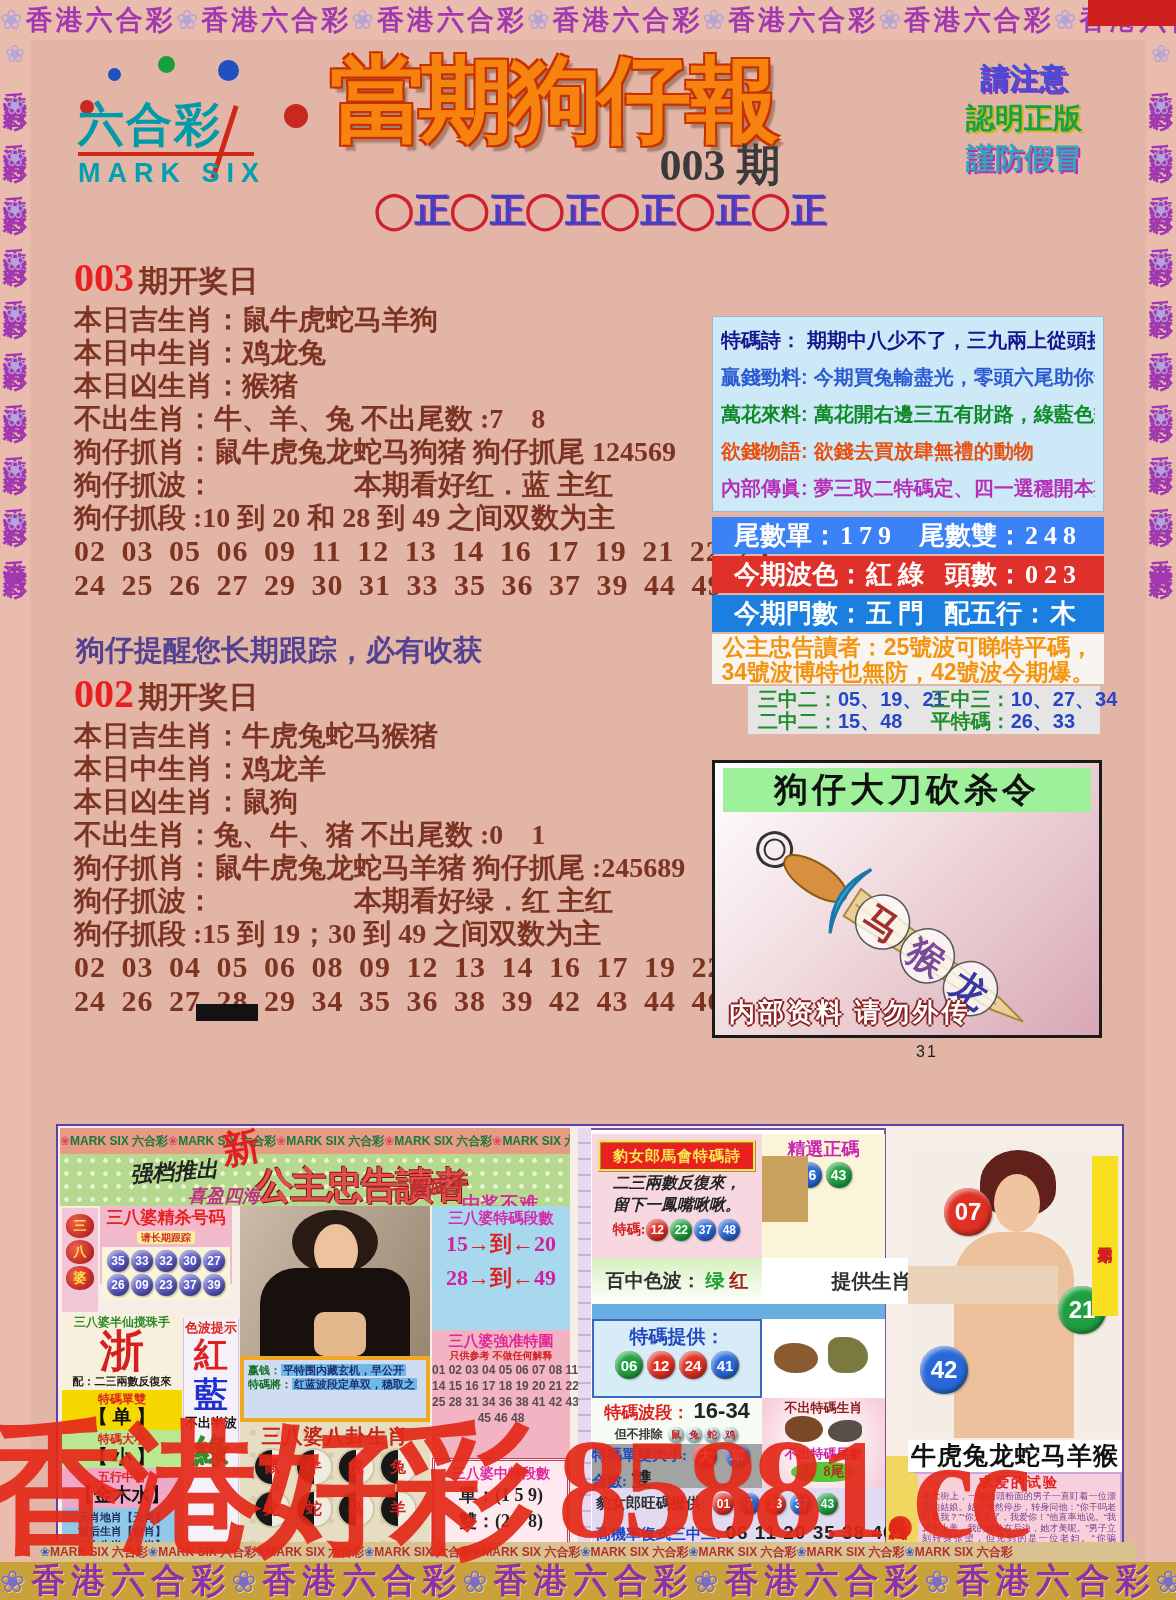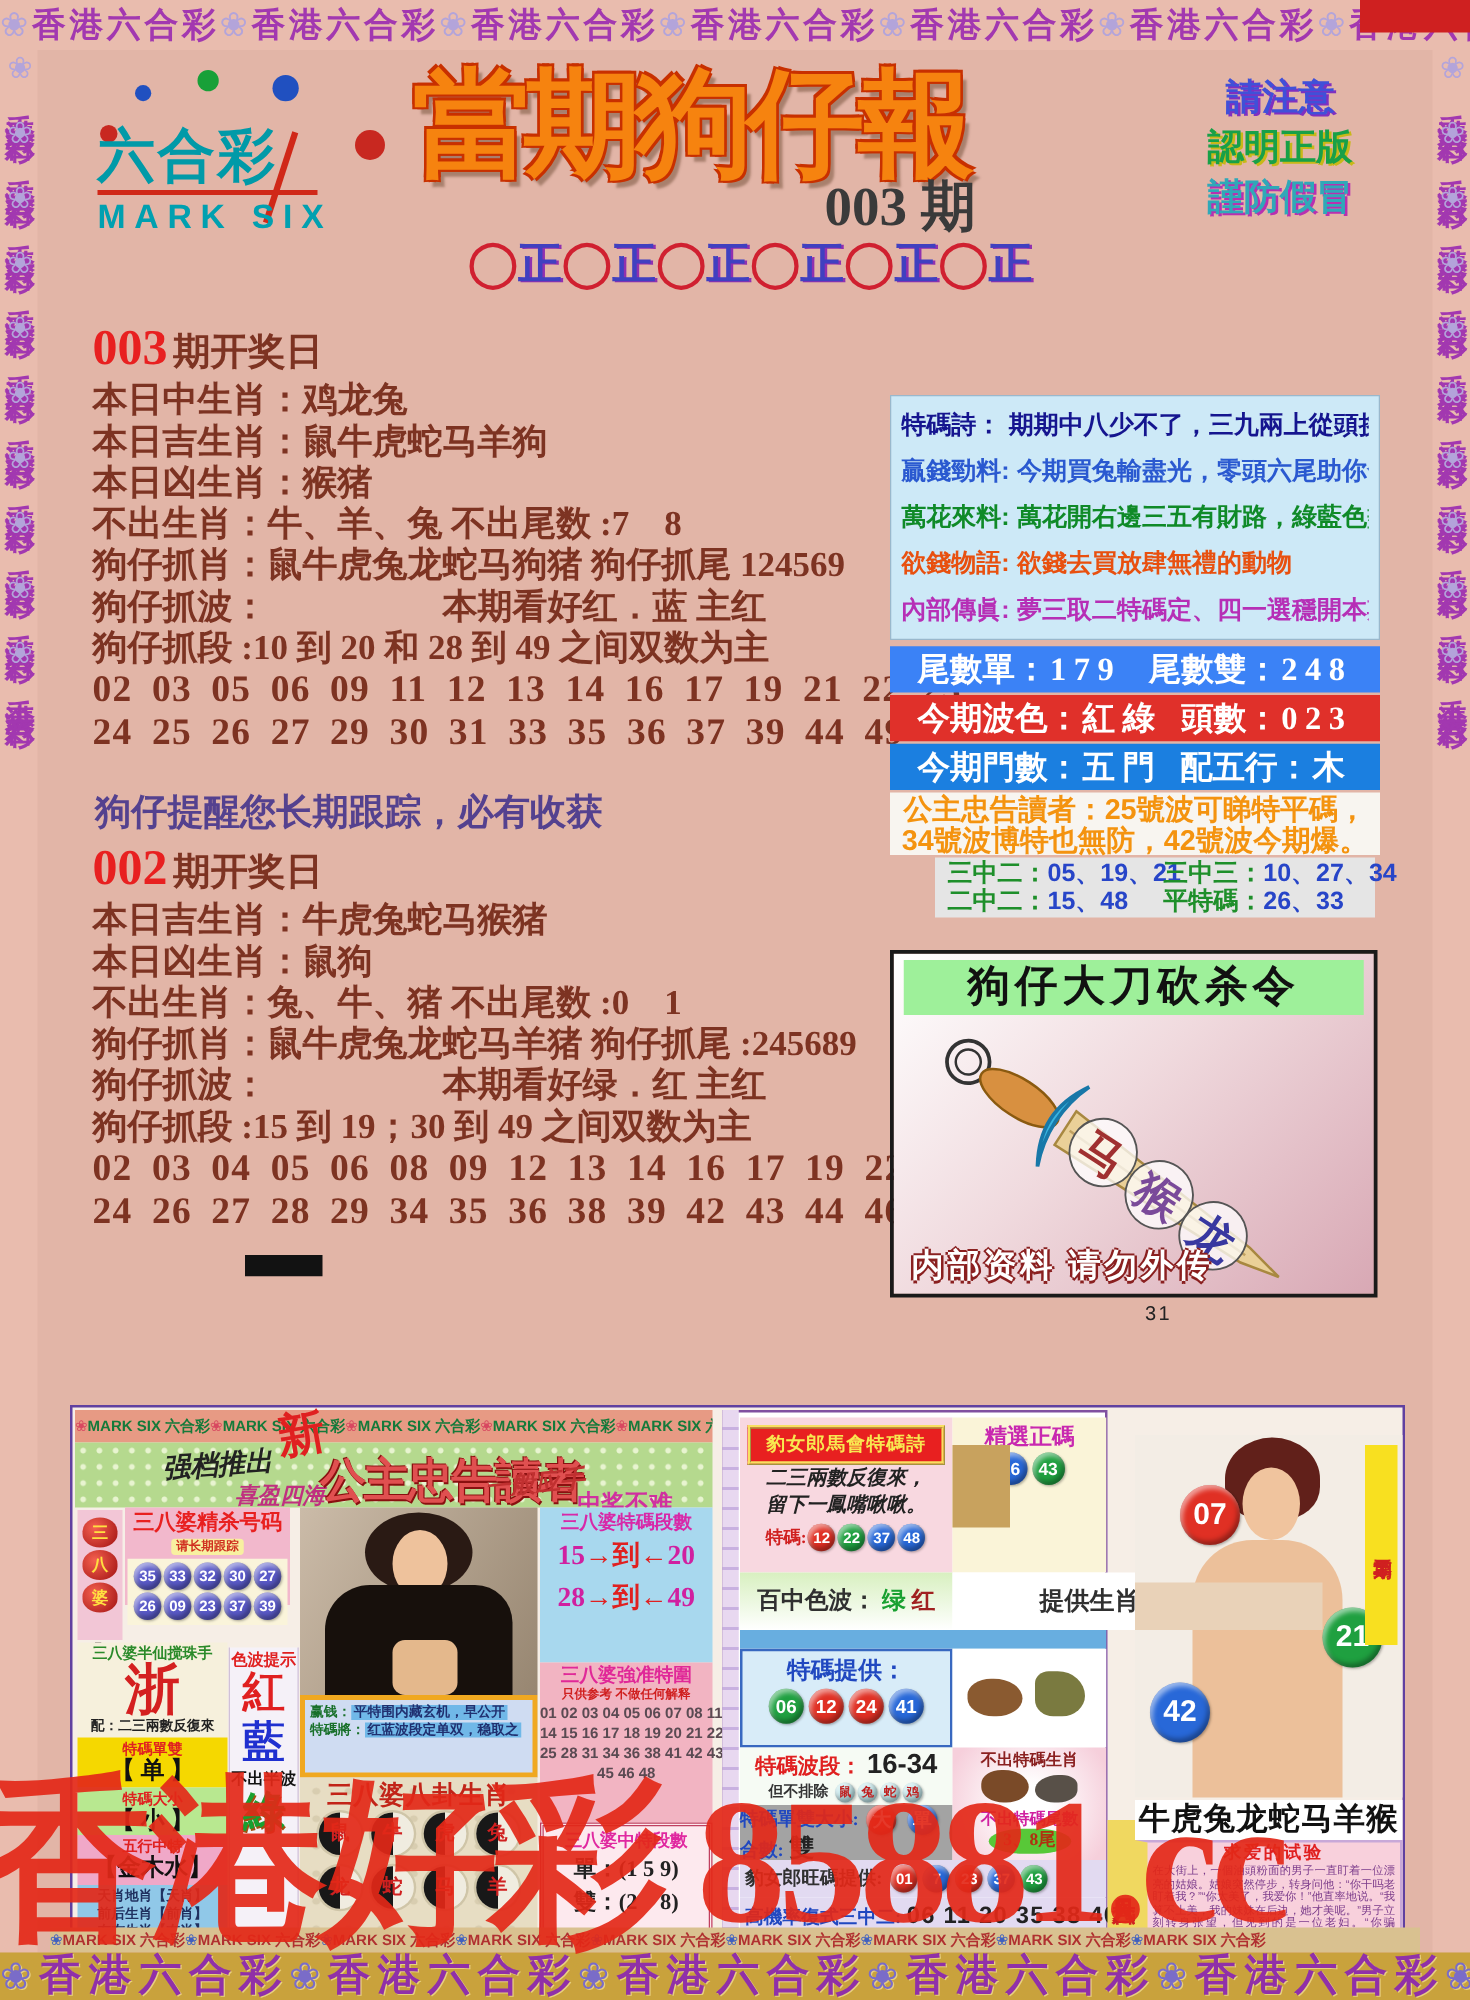--- a/index.html
+++ b/index.html
@@ -255,39 +255,40 @@
     <div class="n3">謹防假冒</div>
   </div>
   <div id="zheng-row" class="abs"><span class="zr">◯</span><span class="zc">正</span><span class="zr">◯</span><span class="zc">正</span><span class="zr">◯</span><span class="zc">正</span><span class="zr">◯</span><span class="zc">正</span><span class="zr">◯</span><span class="zc">正</span><span class="zr">◯</span><span class="zc">正</span></div>
 
   <div id="sec003" class="abs">
     <div class="shead">
       <span class="snum">003</span>
       <span class="ssuf">期开奖日</span>
     </div>
     <div id="sec003-lines">
+        <div class="mline">本日吉生肖：鼠牛虎蛇马羊狗</div>
         <div class="mline">本日中生肖：鸡龙兔</div>
-        <div class="mline">本日吉生肖：鼠牛虎蛇马羊狗</div>
         <div class="mline">本日凶生肖：猴猪</div>
         <div class="mline">不出生肖：牛、羊、兔  不出尾数 :7　8</div>
         <div class="mline">狗仔抓肖：鼠牛虎兔龙蛇马狗猪 狗仔抓尾 124569</div>
         <div class="mline">狗仔抓波：　　　　　本期看好红．蓝  主红</div>
         <div class="mline">狗仔抓段 :10 到 20 和 28 到 49 之间双数为主</div>
         <div class="mline mnums">02 03 05 06 09 11 12 13 14 16 17 19 21 22 23</div>
         <div class="mline mnums">24 25 26 27 29 30 31 33 35 36 37 39 44 49</div>
       </div>
   </div>
   <div id="reminder" class="abs">狗仔提醒您长期跟踪，必有收获</div>
   <div id="sec002" class="abs">
     <div class="shead">
       <span class="snum">002</span>
       <span class="ssuf">期开奖日</span>
     </div>
     <div id="sec002-lines">
         <div class="mline">本日吉生肖：牛虎兔蛇马猴猪</div>
+        <div class="mline">本日中生肖：鸡龙羊</div>
         <div class="mline">本日凶生肖：鼠狗</div>
         <div class="mline">不出生肖：兔、牛、猪  不出尾数 :0　1</div>
         <div class="mline">狗仔抓肖：鼠牛虎兔龙蛇马羊猪 狗仔抓尾 :245689</div>
         <div class="mline">狗仔抓波：　　　　　本期看好绿．红  主红</div>
         <div class="mline">狗仔抓段 :15 到 19；30 到 49 之间双数为主</div>
         <div class="mline mnums">02 03 04 05 06 08 09 12 13 14 16 17 19 22 23</div>
         <div class="mline mnums">24 26 27 28 29 34 35 36 38 39 42 43 44 46 48</div>
       </div>
   </div>
   <div id="blackbar" class="abs"></div>

